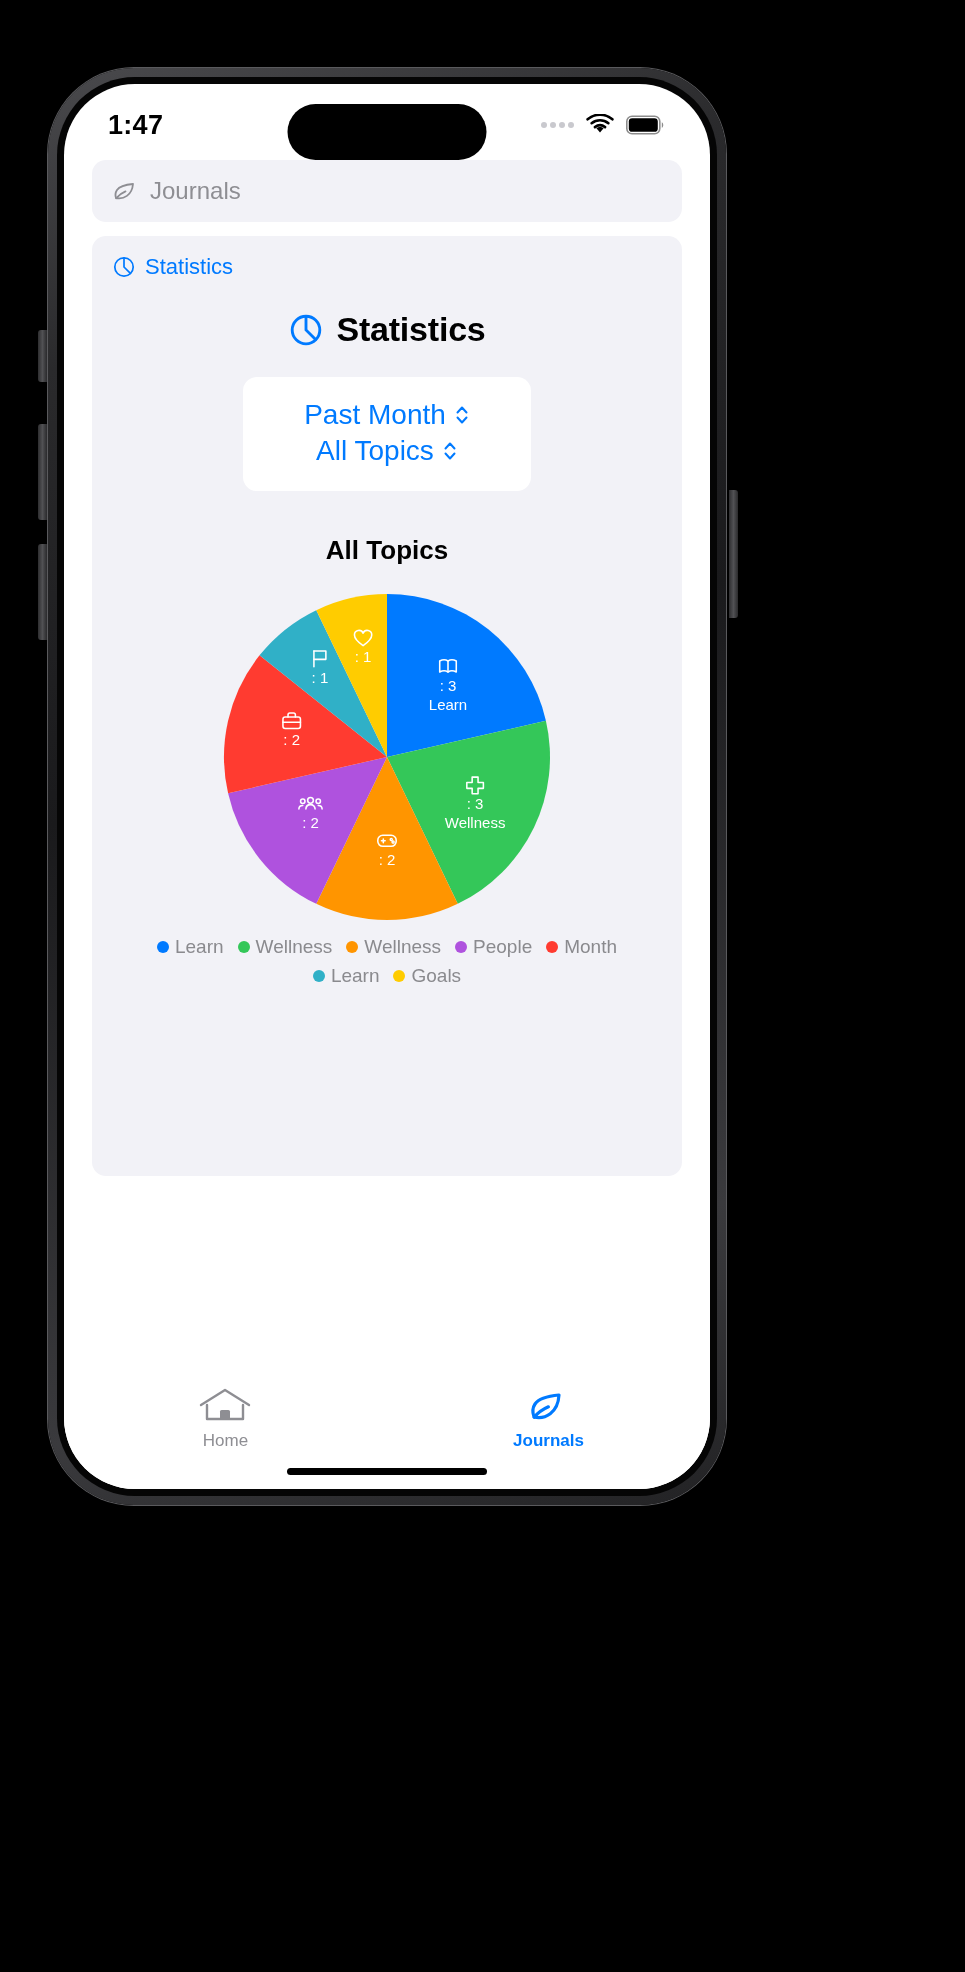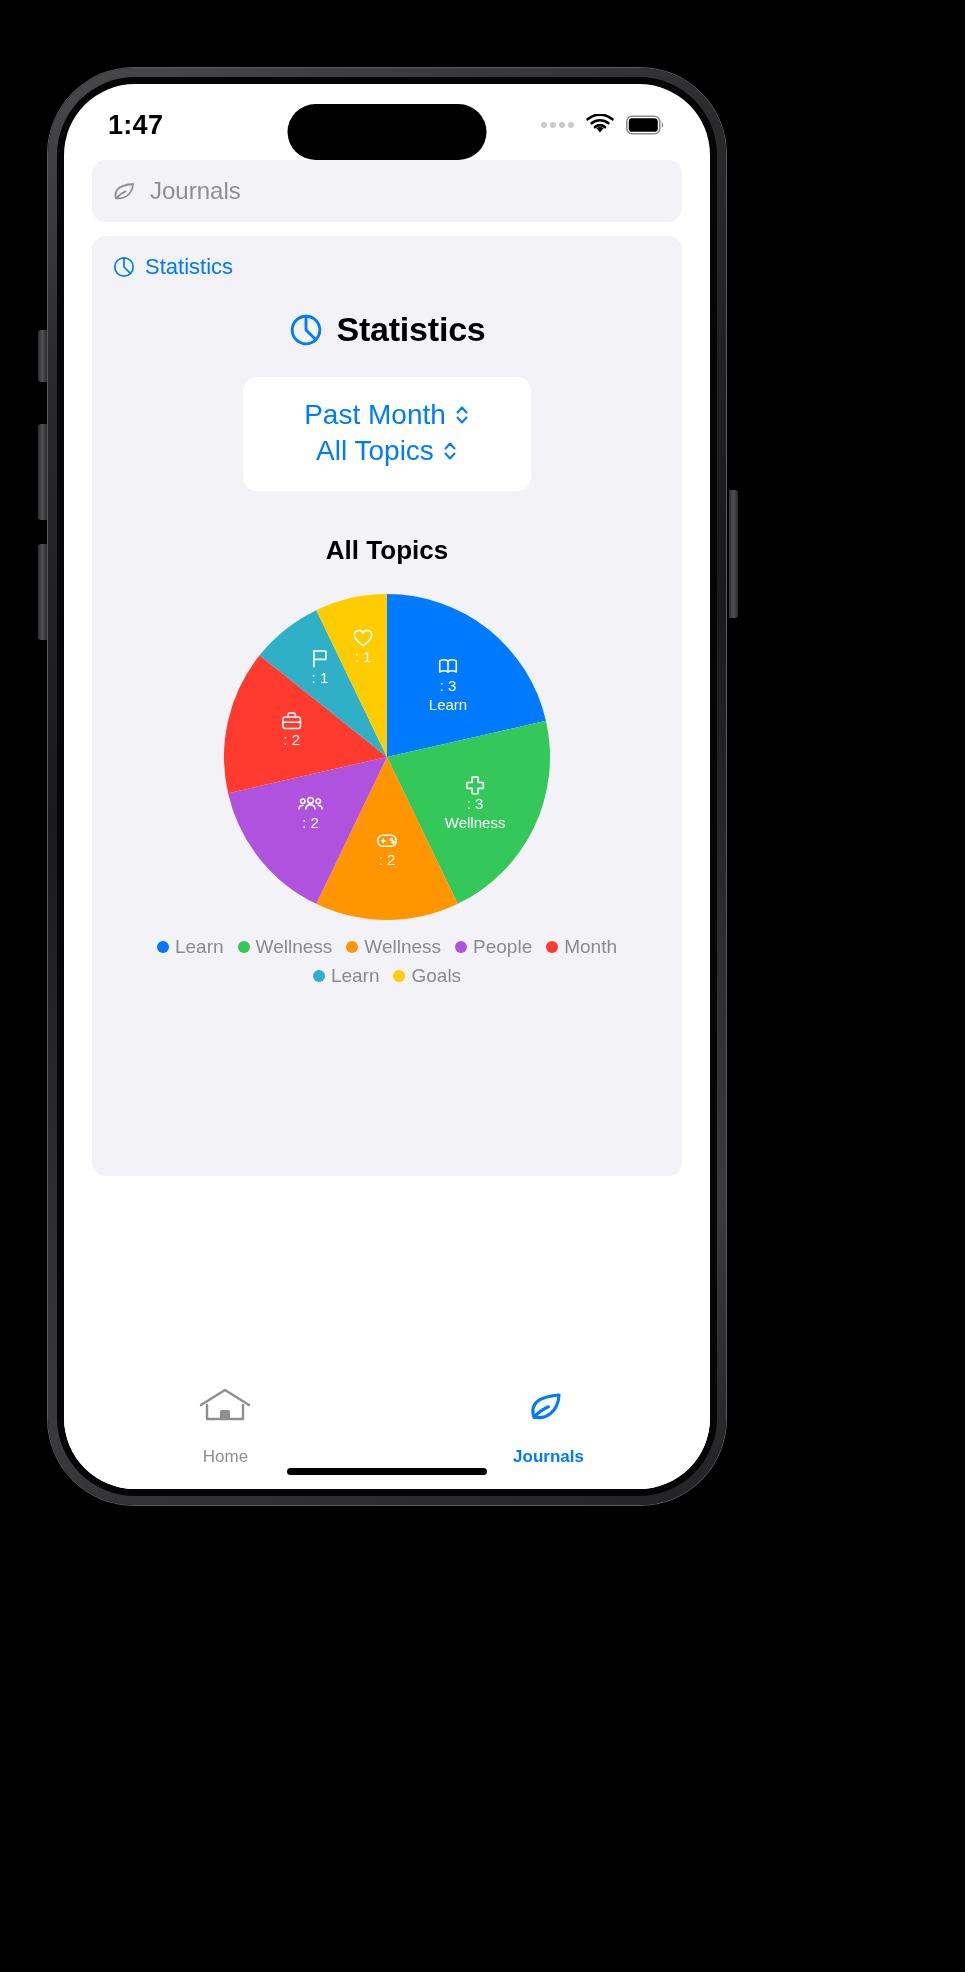--- a/index.html
+++ b/index.html
@@ -112,21 +112,21 @@
   .legend-dot { width:12px; height:12px; border-radius:50%; display:block; }
   .legend-text { font-size:19px; color:#8a8a8e; }
 
   
   #tab-bar {
     position:absolute; left:0; right:0; bottom: 0; height: 112px;
     background: #ffffff;
     display:flex; align-items:flex-start; justify-content:space-around;
     padding-top: 6px;
   }
-  .tab { display:flex; flex-direction:column; align-items:center; gap:20px; width:33%; cursor:pointer; }
+  .tab { display:flex; flex-direction:column; align-items:center; gap:4px; width:33%; cursor:pointer; }
   .tab .ic { height: 44px; display:flex; align-items:center; justify-content:center; }
   .tab .lbl { font-size:17px; }
   .tab.inactive .lbl { color:#8e8e93; }
   .tab.inactive .ic  { color:#8e8e93; }
   .tab.active .lbl   { color:#007aff; font-weight:700; }
   .tab.active .ic    { color:#007aff; }
 
   #home-indicator {
     position:absolute; bottom: 14px; left:50%; transform:translateX(-50%);
     width: 200px; height: 7px; border-radius:4px; background:#000;

